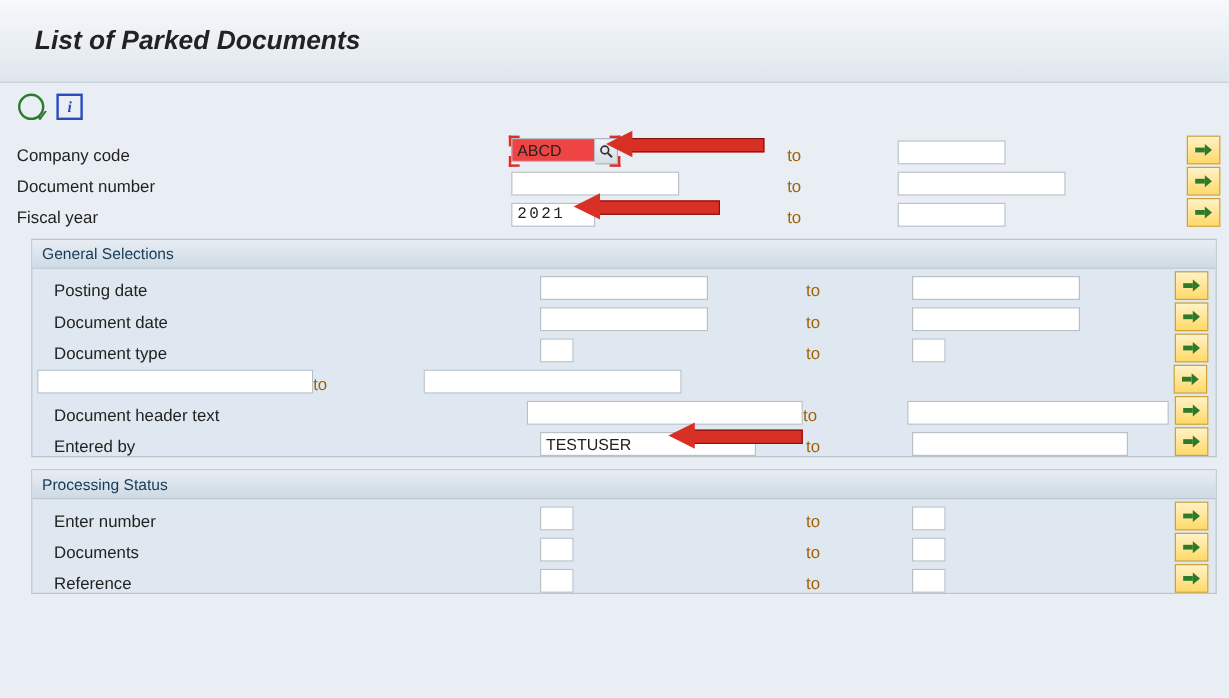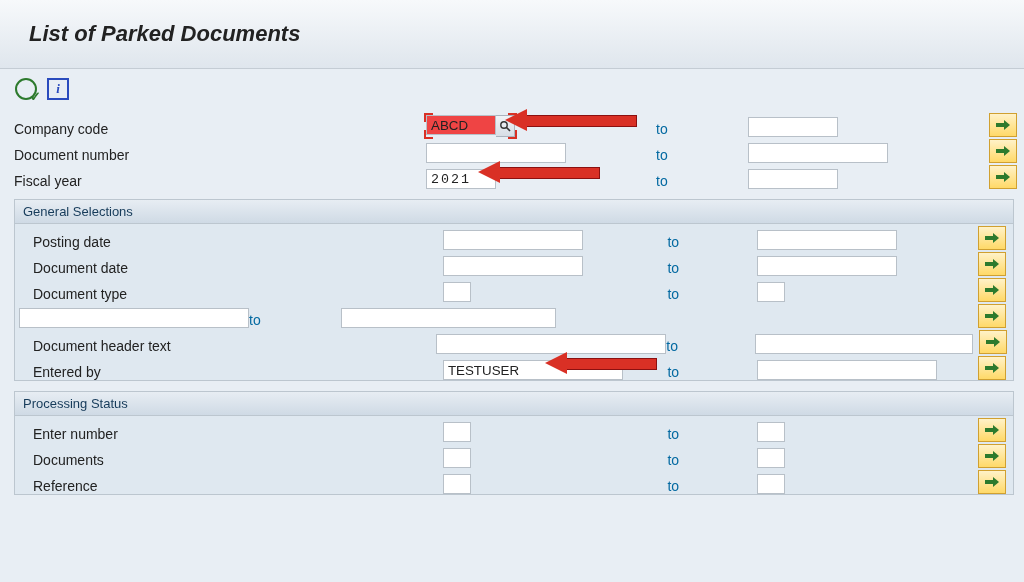--- a/index.html
+++ b/index.html
@@ -9,40 +9,40 @@
 .toolbar{display:flex;gap:8px;padding:8px 14px}
 .icon-btn{width:22px;height:22px;display:inline-flex;align-items:center;justify-content:center;border:1px solid transparent;cursor:pointer}
 .clock-check{position:relative;width:18px;height:18px;border:2px solid #2d7a2d;border-radius:50%}
 .clock-check::after{content:"✓";position:absolute;right:-6px;bottom:-6px;font-size:13px;color:#2d7a2d;font-weight:bold}
 .info-icon{width:18px;height:18px;border:2px solid #2a4bbd;display:flex;align-items:center;justify-content:center;font-family:serif;font-weight:bold;color:#2a4bbd;font-style:italic;font-size:13px}
 .content{padding:2px 0 0 0}
 .sel-row{display:flex;align-items:flex-end;height:26px;padding-left:14px;position:relative}
 .sel-row .label{width:412px;color:#222}
 .sel-row.indent .label{padding-left:14px;width:398px}
 .sel-row .from{width:230px}
-.sel-row .to-lbl{width:92px;color:#0369a1}
+.sel-row .to-lbl{width:92px;color:#a16207}
 .sel-row .to{width:220px}
 .sel-row .spacer{flex:1}
 .sel-row .ms{width:42px;display:flex;justify-content:center}
 input.in{border:1px solid #b8c0c8;background:#fff;height:20px;padding:1px 4px;font-family:inherit;color:#222;box-sizing:border-box}
 input.in.selected{background:#ef4444}
 .w70{width:70px}.w90{width:90px}.w140{width:140px}.w180{width:180px}.w230{width:230px}.w28{width:28px}
 .search-help{display:inline-flex;width:18px;height:20px;border:1px solid #aab3be;border-left:0;background:linear-gradient(#f0f3f7,#d8dee6);align-items:center;justify-content:center;font-size:12px;cursor:pointer}
 .focus-wrap{display:inline-flex;position:relative}
 .focus-wrap::before,.focus-wrap::after{content:"";position:absolute;width:7px;height:7px;border:2px solid #d93025}
 .focus-wrap::before{left:-2px;top:-2px;border-right:0;border-bottom:0}
 .focus-wrap::after{right:-2px;bottom:-2px;border-left:0;border-top:0}
 .focus-wrap .br-tr,.focus-wrap .br-bl{position:absolute;width:7px;height:7px;border:2px solid #d93025}
 .focus-wrap .br-tr{right:-2px;top:-2px;border-left:0;border-bottom:0}
 .focus-wrap .br-bl{left:-2px;bottom:-2px;border-right:0;border-top:0}
 .ms-btn{width:26px;height:22px;border:1px solid #d0a030;background:linear-gradient(#fff2c8,#ffd968);display:flex;align-items:center;justify-content:center;cursor:pointer}
 .ms-arrow{width:14px;height:10px;position:relative}
 .ms-arrow::before{content:"";position:absolute;left:0;top:3px;width:8px;height:4px;background:#2d7a2d}
 .ms-arrow::after{content:"";position:absolute;left:8px;top:0;border-top:5px solid transparent;border-bottom:5px solid transparent;border-left:6px solid #2d7a2d}
-.group{margin:10px 10px 0 14px;border:1px solid #bcc6cf;background:#dfe8f0}
+.group{margin:10px 10px 0 26px;border:1px solid #bcc6cf;background:#dfe8f0}
 .group-hd{font-size:13px;color:#163b5a;padding:4px 8px;background:linear-gradient(#e7edf3,#cfdae5);border-bottom:1px solid #bcc6cf}
 .group .sel-row{padding-left:4px}
 .group .sel-row .label{width:420px}
 .ann-arrow{position:absolute;pointer-events:none}
 .ann-arrow .shaft{height:10px;background:#d93025;border:1px solid #8b1010}
 .ann-arrow .head{position:absolute;left:-20px;top:-6px;width:0;height:0;border-top:11px solid transparent;border-bottom:11px solid transparent;border-right:22px solid #d93025}
 </style>
 </head>
 <body>
 <div class="page">

